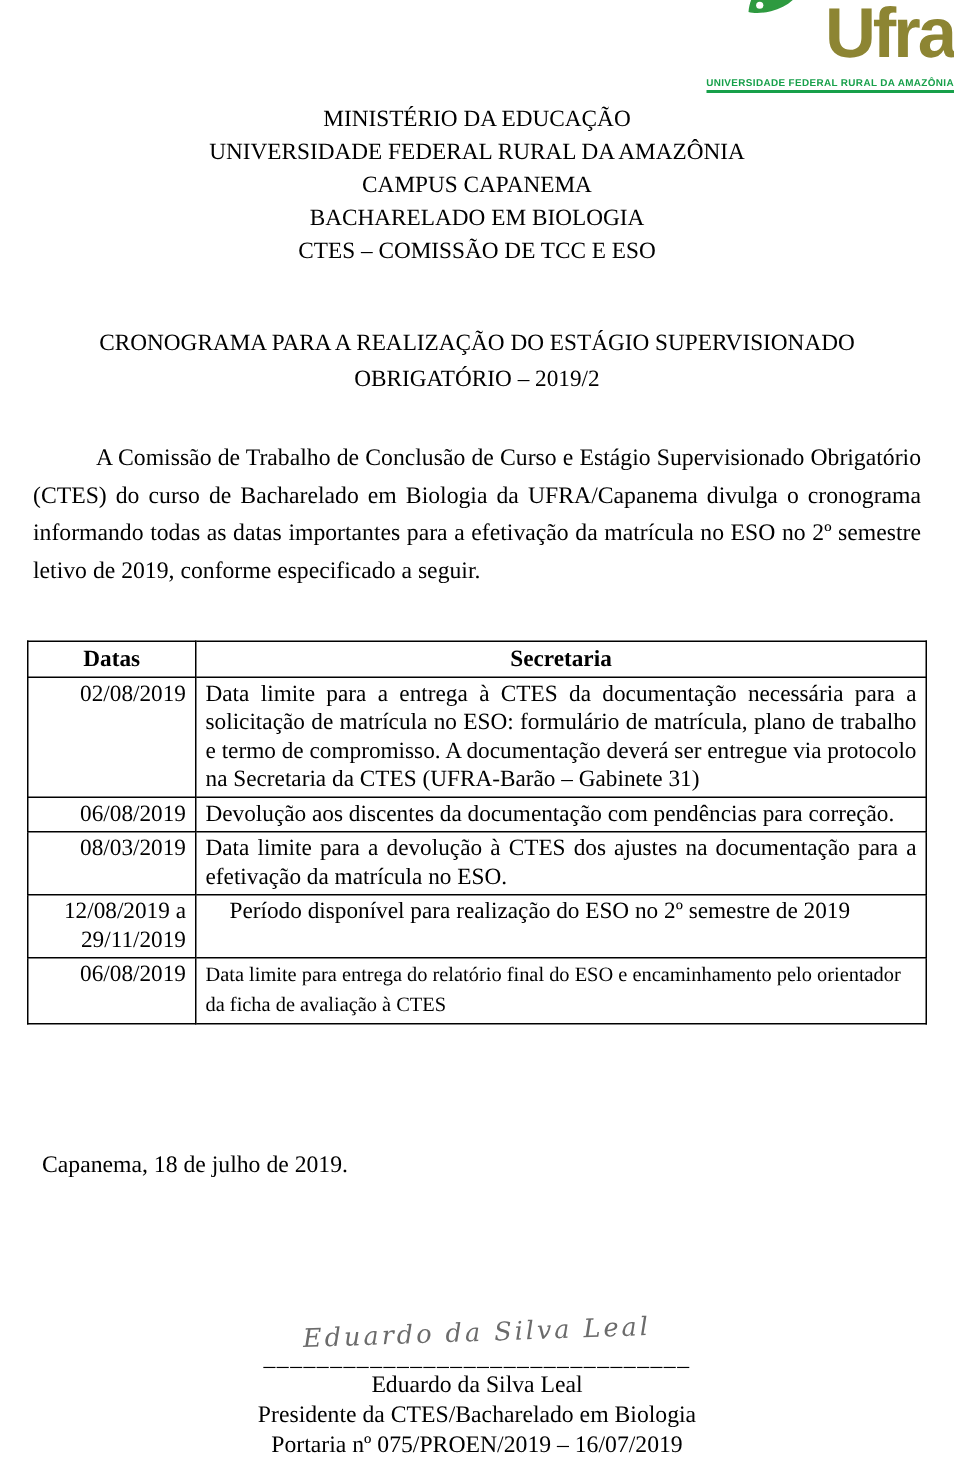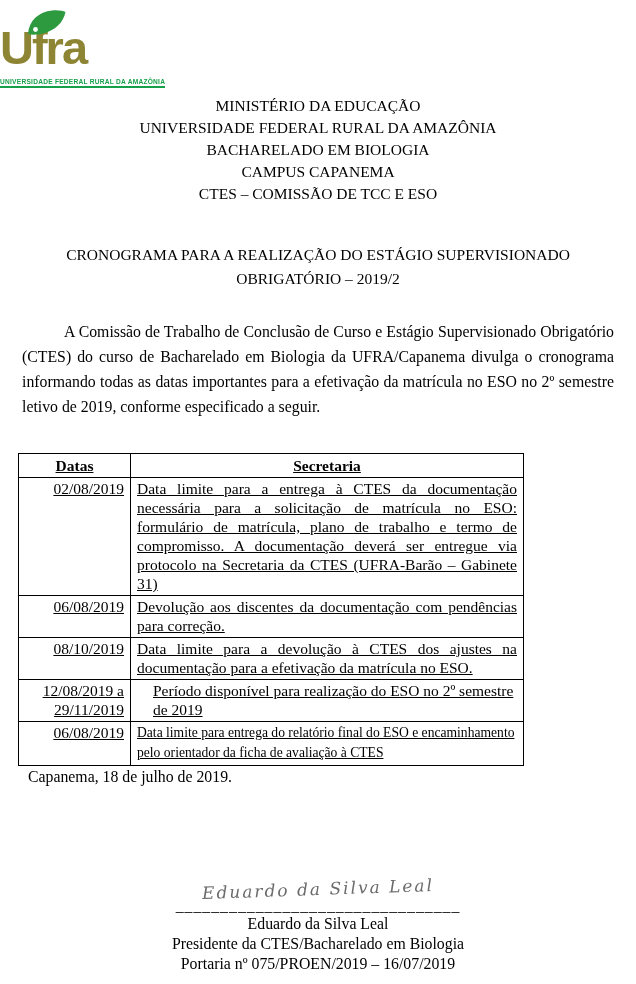--- a/index.html
+++ b/index.html
@@ -8,21 +8,21 @@
     width: 636px;
     height: 984px;
     margin: 0 auto;
     background: #ffffff;
     font-family: "Liberation Serif", serif;
     color: #000000;
     overflow: hidden;
   }
 
   
-  .logo-block { padding-top: 26px; text-align: left; }
+  .logo-block { text-align: right; }
   .logo-inner { position: relative; display: inline-block; }
   .wordmark {
     font-family: "Liberation Sans", sans-serif;
     font-weight: bold;
     font-size: 47px;
     line-height: 44px;
     letter-spacing: -2px;
     color: var(--wordmark-color, #8d8533);
   }
   .leaf {
@@ -66,25 +66,24 @@
     margin: 28px 22px 0 22px;
     text-align: justify;
     text-indent: 42px;
     font-size: 15.8px;
     line-height: 25px;
   }
 
   
   table.schedule {
     margin: 34px 0 0 18px;
-    width: 506px;
+    width: 600px;
     border-collapse: collapse;
     font-size: 15.5px;
     table-layout: fixed;
-    text-decoration: underline;
   }
   table.schedule th, table.schedule td {
     border: 1.5px solid #000000;
     vertical-align: top;
     line-height: 19px;
     padding: 1px 6px 2px 6px;
   }
   table.schedule th { font-weight: bold; text-align: center; padding: 2px 4px; }
   .col-date-head { width: 103px; }
   td.col-date { text-align: right; padding: 1px 3px; }
@@ -138,22 +137,22 @@
         </svg>
       </span>
       <div class="wordmark">Ufra</div>
       <div class="logo-subtitle">UNIVERSIDADE FEDERAL RURAL DA AMAZÔNIA</div>
     </div>
   </div>
 
   <div class="org-header">
       <div>MINISTÉRIO DA EDUCAÇÃO</div>
       <div>UNIVERSIDADE FEDERAL RURAL DA AMAZÔNIA</div>
+      <div>CAMPUS CAPANEMA</div>
       <div>BACHARELADO EM BIOLOGIA</div>
-      <div>CAMPUS CAPANEMA</div>
       <div>CTES – COMISSÃO DE TCC E ESO</div>
     </div>
 
   <div class="doc-title">CRONOGRAMA PARA A REALIZAÇÃO DO ESTÁGIO SUPERVISIONADO OBRIGATÓRIO – 2019/2</div>
 
   <p class="intro">A Comissão de Trabalho de Conclusão de Curso e Estágio Supervisionado Obrigatório (CTES) do curso de Bacharelado em Biologia da UFRA/Capanema divulga o cronograma informando todas as datas importantes para a efetivação da matrícula no ESO no 2º semestre letivo de 2019, conforme especificado a seguir.</p>
 
   <table class="schedule">
     <thead>
       <tr>
@@ -164,21 +163,21 @@
     <tbody>
         <tr>
           <td class="col-date">02/08/2019</td>
           <td class="col-activity justify">Data limite para a entrega à CTES da documentação necessária para a solicitação de matrícula no ESO: formulário de matrícula, plano de trabalho e termo de compromisso. A documentação deverá ser entregue via protocolo na Secretaria da CTES (UFRA-Barão – Gabinete 31)</td>
         </tr>
         <tr>
           <td class="col-date">06/08/2019</td>
           <td class="col-activity justify">Devolução aos discentes da documentação com pendências para correção.</td>
         </tr>
         <tr>
-          <td class="col-date">08/10/2019</td>
+          <td class="col-date">08/03/2019</td>
           <td class="col-activity justify">Data limite para a devolução à CTES dos ajustes na documentação para a efetivação da matrícula no ESO.</td>
         </tr>
         <tr>
           <td class="col-date">12/08/2019 a 29/11/2019</td>
           <td class="col-activity indent">Período disponível para realização do ESO no 2º semestre de 2019</td>
         </tr>
         <tr>
           <td class="col-date">06/08/2019</td>
           <td class="col-activity small">Data limite para entrega do relatório final do ESO e encaminhamento pelo orientador da ficha de avaliação à CTES</td>
         </tr>

